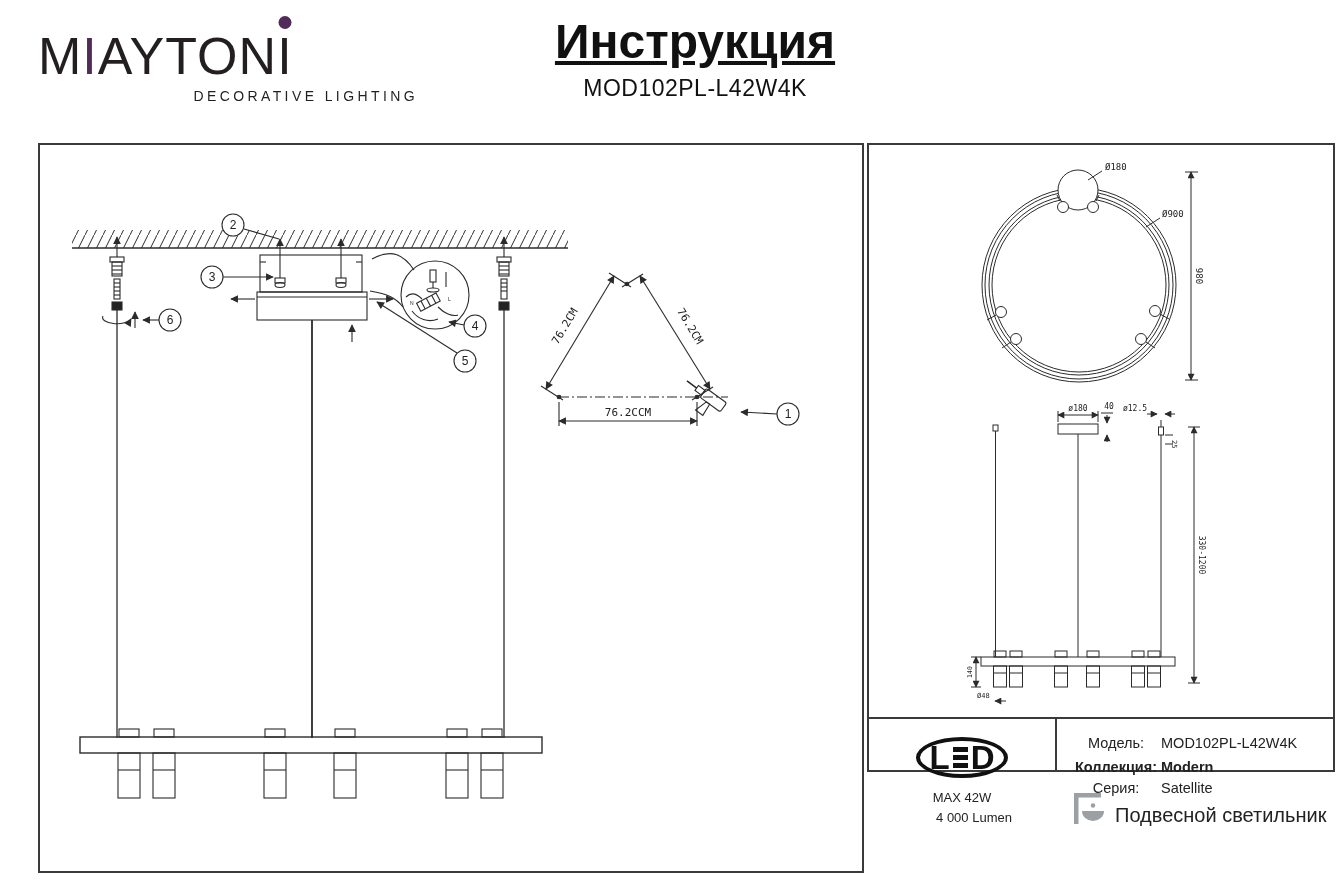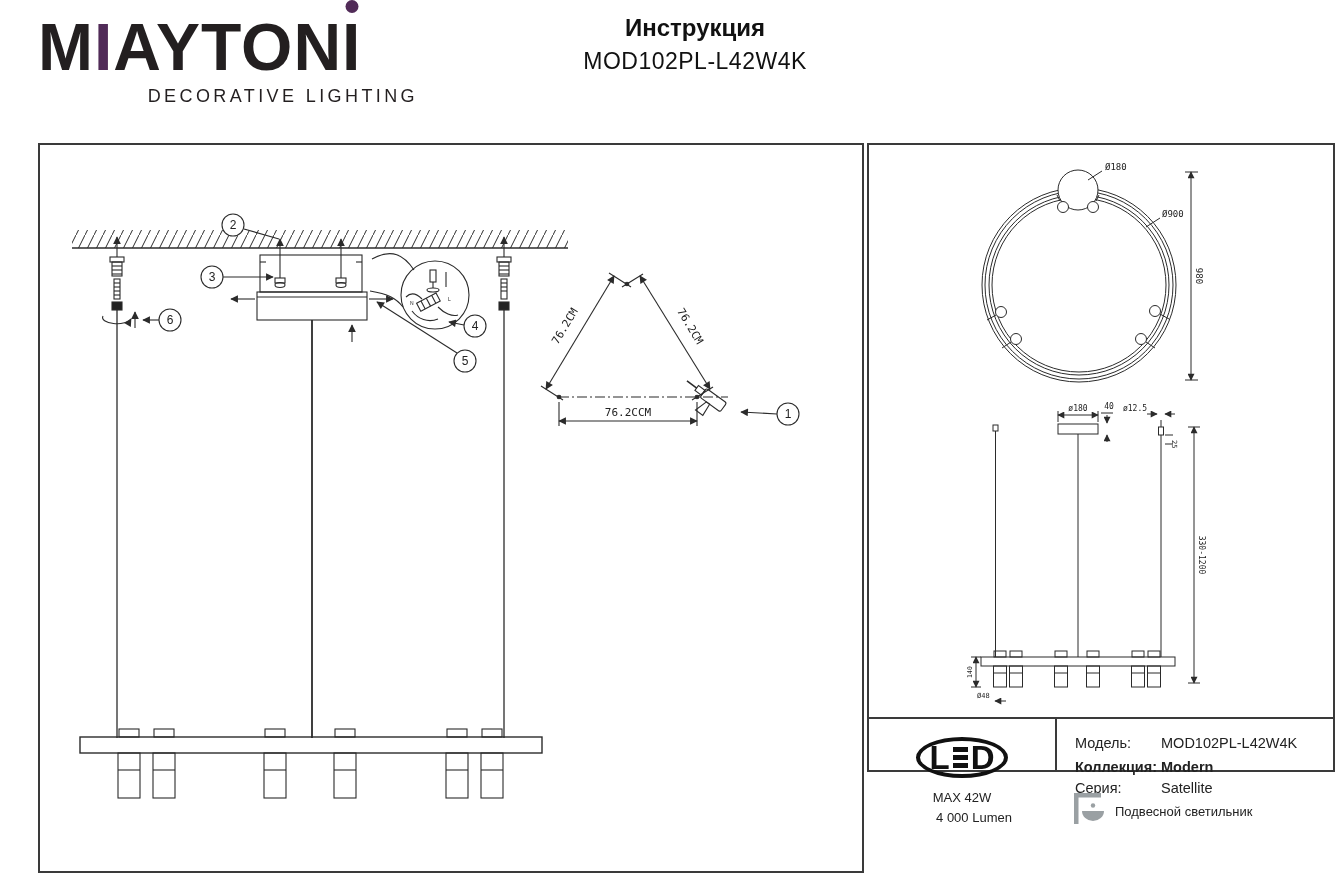--- a/index.html
+++ b/index.html
@@ -1,49 +1,49 @@
 <!DOCTYPE html>
 <html><head>
 <meta charset="utf-8">
 <style>
   html,body{margin:0;padding:0;background:#fff;}
   body{width:1339px;height:885px;position:relative;font-family:"Liberation Sans",sans-serif;color:#1a1a1a;overflow:hidden;}
   
   .logo{position:absolute;left:38px;top:14px;width:380px;}
-  .brand{font-weight:700;font-size:66px;line-height:1;letter-spacing:1px;color:#231f20;white-space:nowrap;font-family:"Liberation Sans",sans-serif;}
+  .brand{font-weight:400;font-size:52px;line-height:1;letter-spacing:1px;color:#231f20;white-space:nowrap;font-family:"Liberation Sans",sans-serif;margin-top:16px;}
   .brand .accent{color:#512b58;}
   .brand .iwrap{position:relative;display:inline-block;}
   .brand .idot{position:absolute;left:50%;transform:translateX(-50%);top:-14px;width:13px;height:13px;border-radius:50%;background:#512b58;}
-  .tagline{margin-top:6px;text-align:right;font-size:18px;letter-spacing:3.4px;color:#231f20;}
+  .tagline{margin-top:6px;text-align:right;font-size:14px;letter-spacing:3.4px;color:#231f20;}
   .titleblock{position:absolute;left:520px;top:14px;width:350px;text-align:center;}
-  .doc-title{font-size:24px;font-weight:700;color:#111;}
+  .doc-title{font-size:48px;font-weight:700;color:#111;text-decoration:underline;}
   .doc-model{font-size:23px;font-weight:500;margin-top:6px;letter-spacing:0.5px;color:#111;}
   
   .panel{position:absolute;border:2px solid #3a3a3a;background:#fff;box-sizing:border-box;}
   #left-panel{left:38px;top:143px;width:826px;height:730px;}
   #right-panel{left:867px;top:143px;width:468px;height:629px;}
   svg text{fill:#222;}
   .dimtxt{font-family:"DejaVu Sans Mono",monospace;}
   
   .info-table{position:absolute;left:0;right:0;bottom:0;top:572px;border-top:2px solid #3a3a3a;display:flex;}
   .led-cell{width:188px;border-right:2px solid #3a3a3a;box-sizing:border-box;display:flex;flex-direction:column;align-items:center;justify-content:flex-start;padding-top:18px;}
   .led-circle{width:84px;height:84px;border:4px solid #111;border-radius:50%;display:flex;align-items:center;justify-content:center;gap:2px;}
   .led-circle .ltr{font-size:33px;font-weight:900;color:#111;line-height:1;}
   .led-e{display:flex;flex-direction:column;gap:3px;margin:0 1px;}
   .led-e i{display:block;width:15px;height:5px;background:#111;}
   .max-power{margin-top:12px;font-size:13px;color:#222;}
   .lumen{margin-top:5px;font-size:13px;color:#222;margin-left:24px;}
   .spec-cell{position:relative;flex:1;}
-  .spec-row{position:absolute;left:18px;font-size:14.5px;color:#222;white-space:nowrap;}
+  .spec-row{position:absolute;left:18px;font-size:14.5px;color:#222;white-space:nowrap;text-align:center;}
   .spec-row .lbl{display:inline-block;width:82px;}
   .row-model{top:16px;}
   .row-collection{top:40px;font-weight:bold;}
   .row-series{top:61px;}
   .series-icon{position:absolute;left:12px;top:72px;}
-  .type-row{position:absolute;left:58px;top:85px;font-size:13px;color:#222;}
+  .type-row{position:absolute;left:58px;top:85px;font-size:20px;color:#222;}
 </style>
 </head>
 <body>
 
 <div class="logo">
   <div class="brand"><span>M</span><span class="accent">I</span><span>AYTON</span><span class="iwrap"><span>I</span><span class="idot"></span></span></div>
   <div class="tagline">DECORATIVE LIGHTING</div>
 </div>
 <div class="titleblock">
   <div class="doc-title">Инструкция</div>

